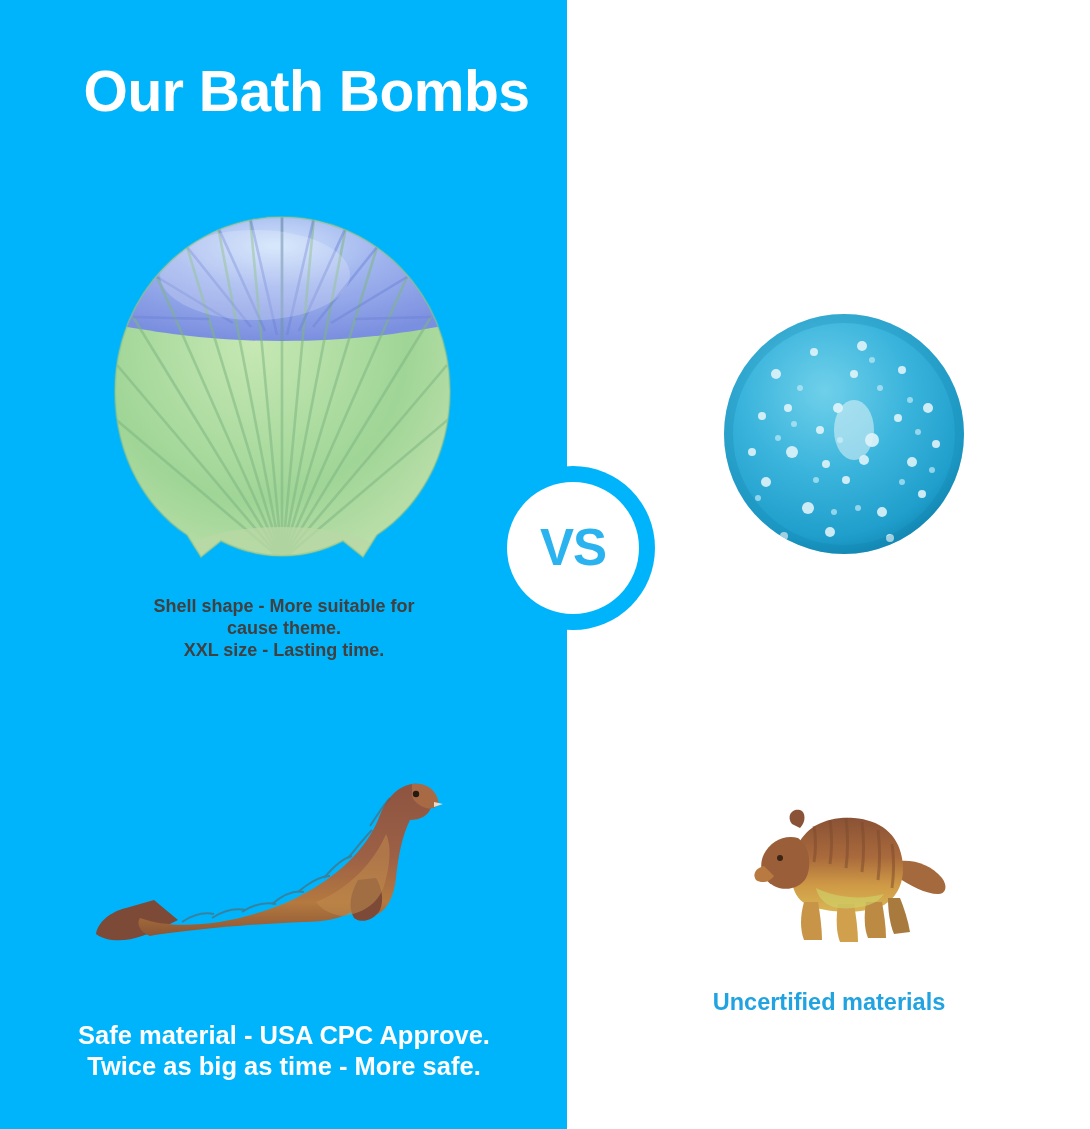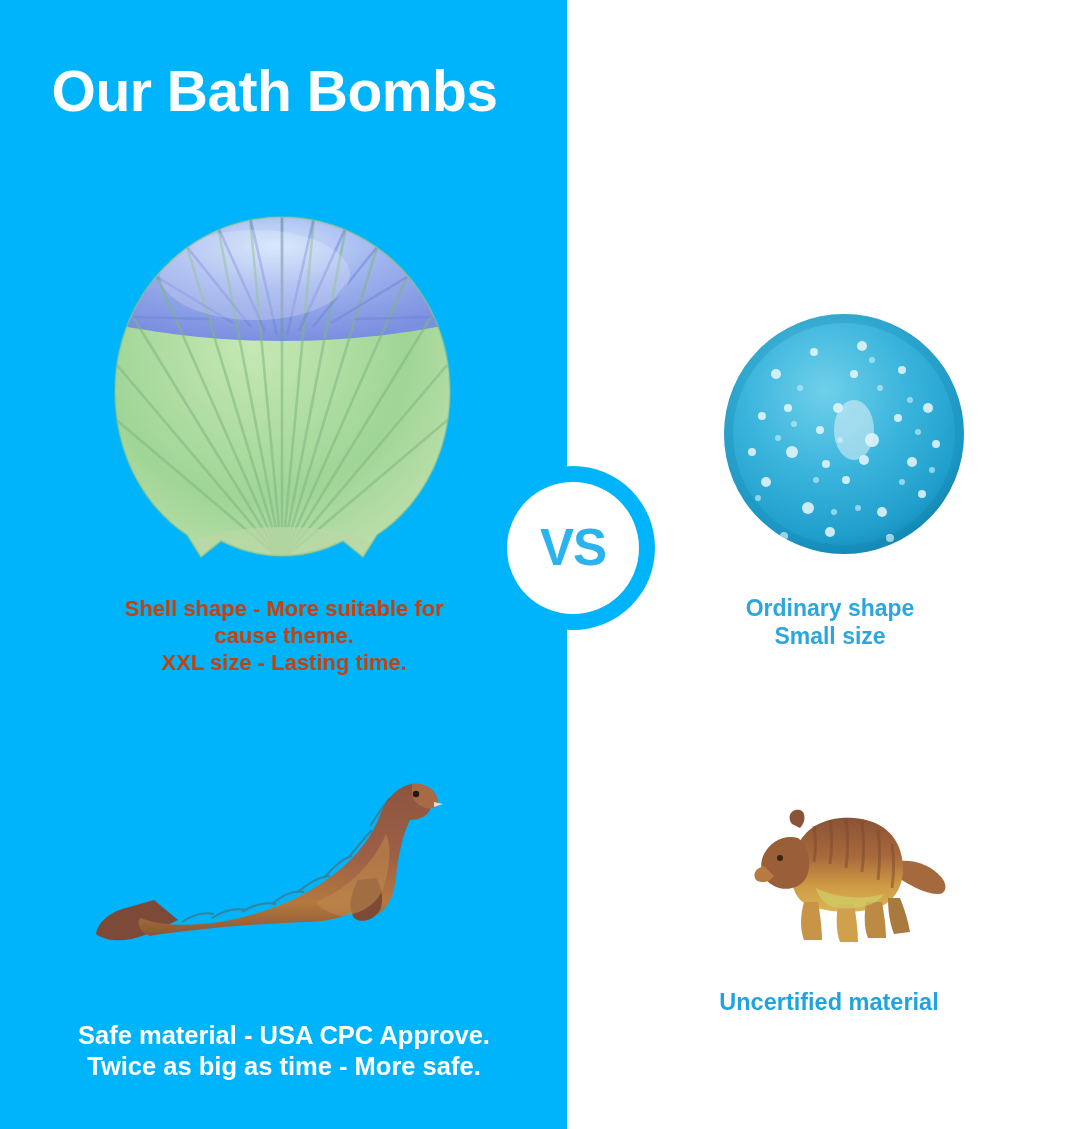--- a/index.html
+++ b/index.html
@@ -31,20 +31,21 @@
     background: #ffffff;
   }
   
   .heading {
     position: absolute;
     font-weight: bold;
     font-size: 57px;
     letter-spacing: -0.5px;
     white-space: nowrap;
     line-height: 1;
+    padding-left: 32px;
   }
   .heading-left {
     left: 0; top: 63px;
     width: 567px;
     text-align: center;
     color: #ffffff;
     text-indent: -18px;
   }
   .heading-right {
     left: 567px; top: 63px;
@@ -56,22 +57,22 @@
   
   .caption {
     position: absolute;
     font-weight: bold;
     line-height: 1.22;
     text-align: center;
   }
   .cap-left-top {
     left: 14px; top: 596px;
     width: 540px;
-    font-size: 22px;
-    color: #c2410c;
+    font-size: 18px;
+    color: #404040;
   }
   .cap-right-top {
     left: 610px; top: 594px;
     width: 440px;
     font-size: 23px;
     color: #2BA6DF;
   }
   .cap-left-bot {
     left: 10px; top: 988px;
     width: 548px;
@@ -277,24 +278,20 @@
             <circle cx="188" cy="88" r="3"></circle>
         </g>
 
         <ellipse cx="132" cy="118" rx="20" ry="30" fill="#dff2f8" opacity="0.55"></ellipse>
 
         <circle cx="122" cy="122" r="120" fill="none" stroke="#0d7ba6" stroke-width="18" opacity="0.22"></circle>
       </g>
     </svg>
   </div>
 
-  <div class="caption cap-right-top">
-    <div>Ordinary shape</div>
-    <div>Small size</div>
-  </div>
 
   <div class="art sealion-art">
     <svg viewBox="0 0 362 196" width="362" height="196" aria-hidden="true">
       <defs>
         <linearGradient id="seaGrad" x1="0%" y1="0%" x2="0%" y2="100%">
           <stop offset="0%" stop-color="#8d5440"></stop>
           <stop offset="48%" stop-color="#9c6046"></stop>
           <stop offset="78%" stop-color="#b4793f"></stop>
           <stop offset="100%" stop-color="#8a5535"></stop>
         </linearGradient>
@@ -390,21 +387,21 @@
       </g>
 
       <path d="M74 96 C 94 106 120 108 142 102 C 136 112 118 118 96 116
                C 84 114 76 106 74 96 Z" fill="#cfd66a" opacity="0.6"></path>
 
       <circle cx="38" cy="66" r="3" fill="#3a2414"></circle>
     </svg>
   </div>
 
   <div class="caption cap-right-bot">
-    <div>Uncertified material</div>
+    <div>Uncertified materials</div>
   </div>
 
   <div class="vs-badge">
     <div class="vs-inner">
       <span class="vs-text">VS</span>
     </div>
   </div>
 
 </div>
 

